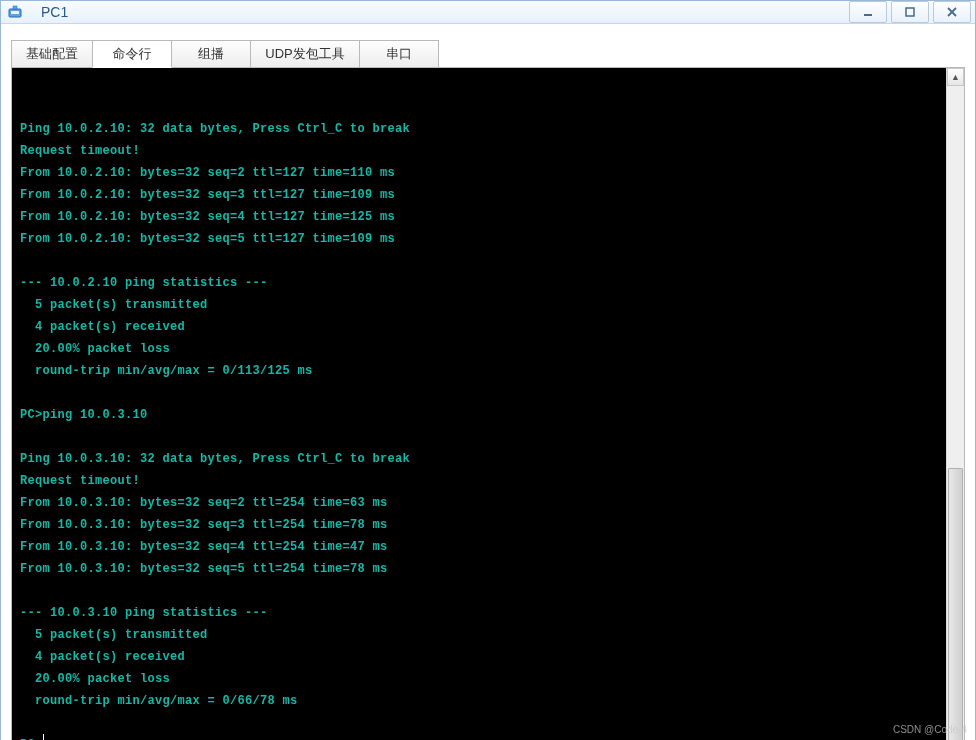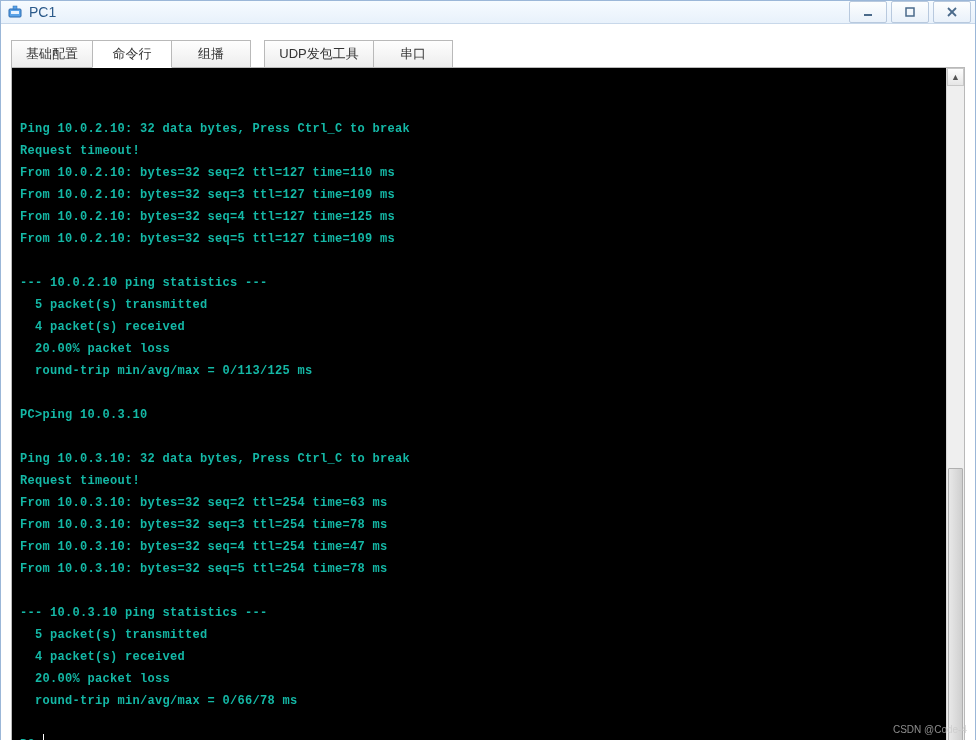--- a/index.html
+++ b/index.html
@@ -28,21 +28,21 @@
       background: linear-gradient(to bottom, #f6fbff, #e8f1fb);
       border-bottom: 1px solid #c8d8ea;
       display: flex;
       align-items: center;
       justify-content: space-between;
       padding: 0 4px 0 6px;
     }
     .titlebar-left {
       display: flex;
       align-items: center;
-      gap: 6px;
+      gap: 18px;
     }
     .app-icon {
       width: 16px;
       height: 16px;
       display: inline-flex;
       align-items: center;
       justify-content: center;
     }
     .title-text {
       font-size: 14px;
@@ -96,21 +96,20 @@
     }
     .tab.active {
       background: #ffffff;
       border-bottom: 1px solid #ffffff;
       position: relative;
       z-index: 2;
       text-align: center;
     }
     .tab-wide {
       min-width: 110px;
-      margin-left: 14px;
     }
     .terminal-wrap {
       flex: 1;
       border: 1px solid #b9b9b9;
       margin-top: -1px;
       display: flex;
       position: relative;
       background: #000000;
       overflow: hidden;
     }

